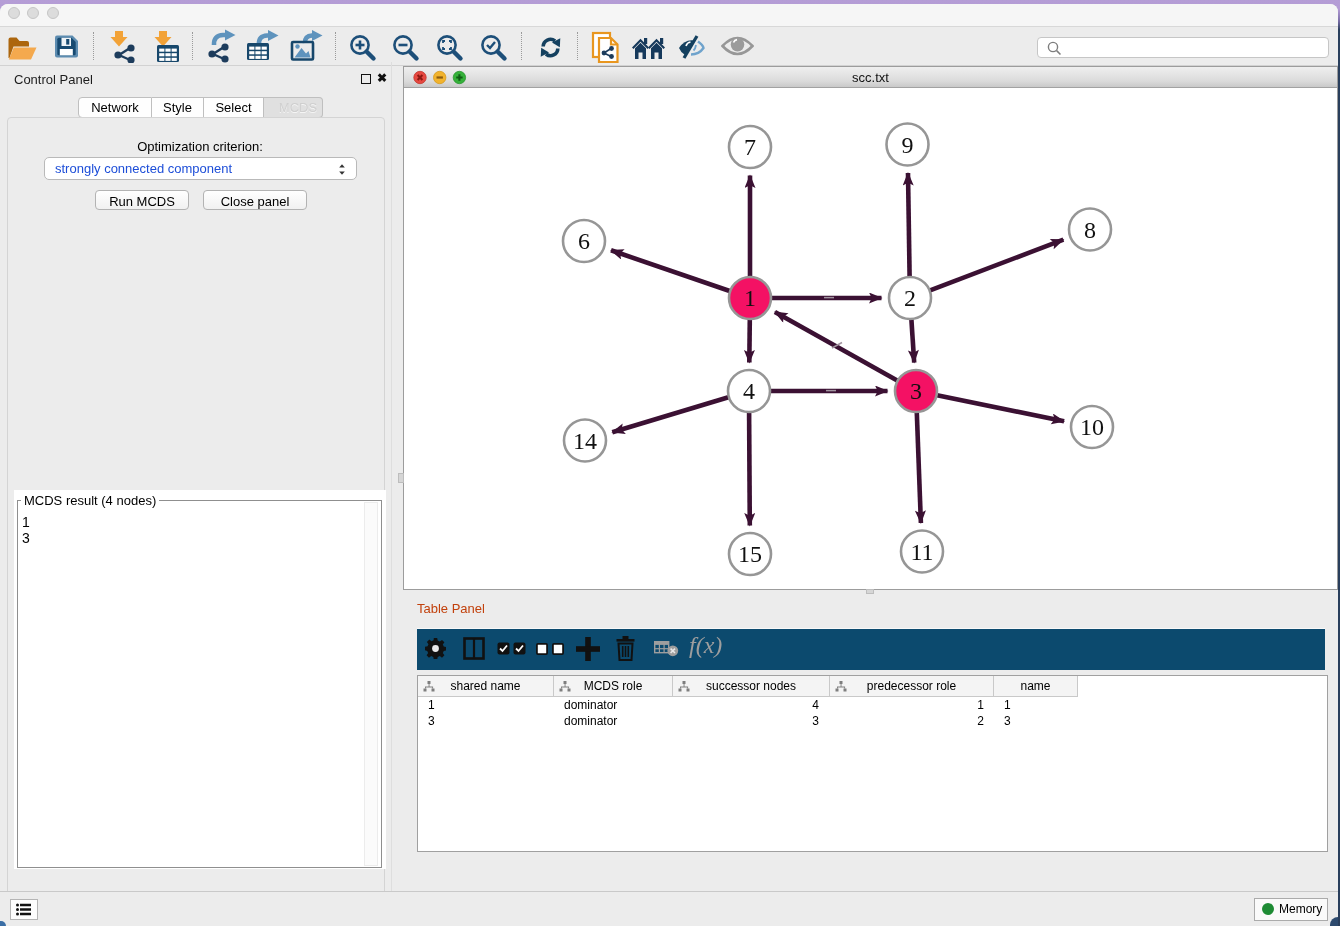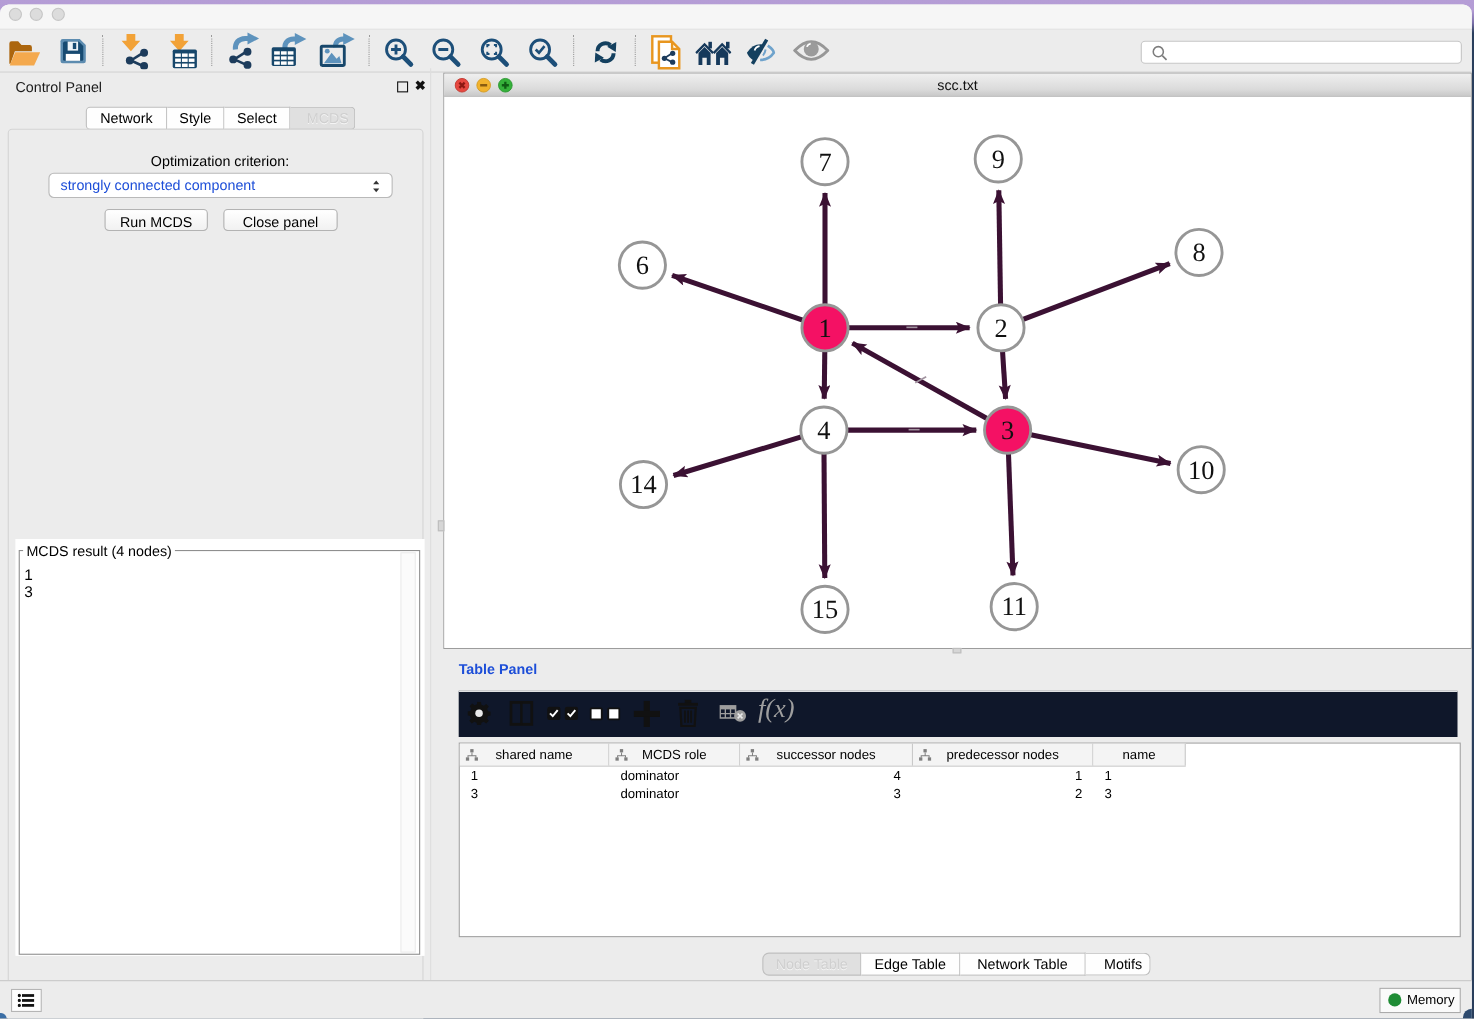--- a/index.html
+++ b/index.html
@@ -60,23 +60,23 @@
 #netwin { position:absolute; left:403px; top:62px; width:935px; height:524px;
   border:1px solid #9c9c9c; background:#fff; }
 #net-titlebar { position:absolute; left:0; top:0; width:100%; height:21px;
   background:linear-gradient(#efefef,#dbdbdb 70%,#c9c9c9); border-bottom:1px solid #a2a2a2; }
 #net-title { position:absolute; width:100%; top:3px; text-align:center;
   font-size:13px; color:#111; }
 #net-canvas { position:absolute; left:0; top:21px; width:933px; height:501px;
   background:#fff; overflow:hidden; }
 
 #tpanel { position:absolute; left:403px; top:592px; width:935px; height:295px; }
-#tp-title { position:absolute; left:14px; top:5px; font-size:13px; color:#1d4ed8;font-weight:bold; }
+#tp-title { position:absolute; left:14px; top:5px; font-size:13px; color:#c2410c; }
 #tp-toolbar { position:absolute; left:14px; top:32px; width:908px; height:42px;
-  background:#0f172a; border-top:1px solid #f8f8f8; }
+  background:#0c4a6e; border-top:1px solid #f8f8f8; }
 #tbl { position:absolute; left:14px; top:79px; width:911px; height:177px;
   background:#fff; border:1px solid #a0a0a0; font-size:12px; }
 .th { position:absolute; top:0; height:20px; border-right:1px solid #c9c9c9;
   background:#f4f4f4; }
 .th span { position:absolute; left:0; right:0; text-align:center; top:3px; font-size:12px; color:#000; }
 #tbl-hdr-line { position:absolute; left:0; top:20px; width:660px; height:0;
   border-top:1px solid #c9c9c9; }
 .td { position:absolute; height:16px; font-size:12px; color:#000; line-height:16px; }
 #tp-tabs { left:290px; top:270px; }
 
@@ -384,21 +384,21 @@
       <div class="th" style="left:0; width:136px;">
           <span>shared name</span>
         </div>
       <div class="th" style="left:136px; width:119px;">
           <span>MCDS role</span>
         </div>
       <div class="th" style="left:255px; width:157px;">
           <span>successor nodes</span>
         </div>
       <div class="th" style="left:412px; width:164px;">
-          <span>predecessor nodes</span>
+          <span>predecessor role</span>
         </div>
       <div class="th" style="left:576px; width:84px;">
           <span>name</span>
         </div>
       <svg class="abs thico" style="left:5px;top:5px;" width="12" height="11" viewBox="0 0 12 11">
           <g fill="#7e7e7e">
             <rect x="4.5" y="0" width="3" height="3"></rect>
             <rect x="0.5" y="7.5" width="3" height="3"></rect>
             <rect x="8.5" y="7.5" width="3" height="3"></rect>
             <path d="M5.6 3 h0.9 v2.6 h3.6 v2 h-0.9 V6.5 H2.9 v1.1 H2 v-2 h3.6 Z"></path>
@@ -433,26 +433,20 @@
       <div class="td" style="left:146px; top:21px;">dominator</div>
       <div class="td" style="left:255px; top:21px; width:146px; text-align:right;">4</div>
       <div class="td" style="left:412px; top:21px; width:154px; text-align:right;">1</div>
       <div class="td" style="left:586px; top:21px;">1</div>
       <div class="td" style="left:10px; top:37px;">3</div>
       <div class="td" style="left:146px; top:37px;">dominator</div>
       <div class="td" style="left:255px; top:37px; width:146px; text-align:right;">3</div>
       <div class="td" style="left:412px; top:37px; width:154px; text-align:right;">2</div>
       <div class="td" style="left:586px; top:37px;">3</div>
     </div>
-    <div class="tabs" id="tp-tabs">
-      <div class="tab first sel" style="width:90px; border-radius:6px 0 0 6px;">Node Table</div>
-      <div class="tab" style="width:90px;">Edge Table</div>
-      <div class="tab" style="width:114px;">Network Table</div>
-      <div class="tab last" style="width:59px; border-radius:0 6px 6px 0;">Motifs</div>
-    </div>
   </div>
   <div id="statusbar">
     <div id="menu-btn">
       <svg width="16" height="13" viewBox="0 0 16 13" style="position:absolute;left:5px;top:3px;">
         <circle cx="1.5" cy="2" r="1.5" fill="#111"></circle>
           <rect x="4" y="0.75" width="11" height="2.5" fill="#111"></rect>
         <circle cx="1.5" cy="6.5" r="1.5" fill="#111"></circle>
           <rect x="4" y="5.25" width="11" height="2.5" fill="#111"></rect>
         <circle cx="1.5" cy="11" r="1.5" fill="#111"></circle>
           <rect x="4" y="9.75" width="11" height="2.5" fill="#111"></rect>

